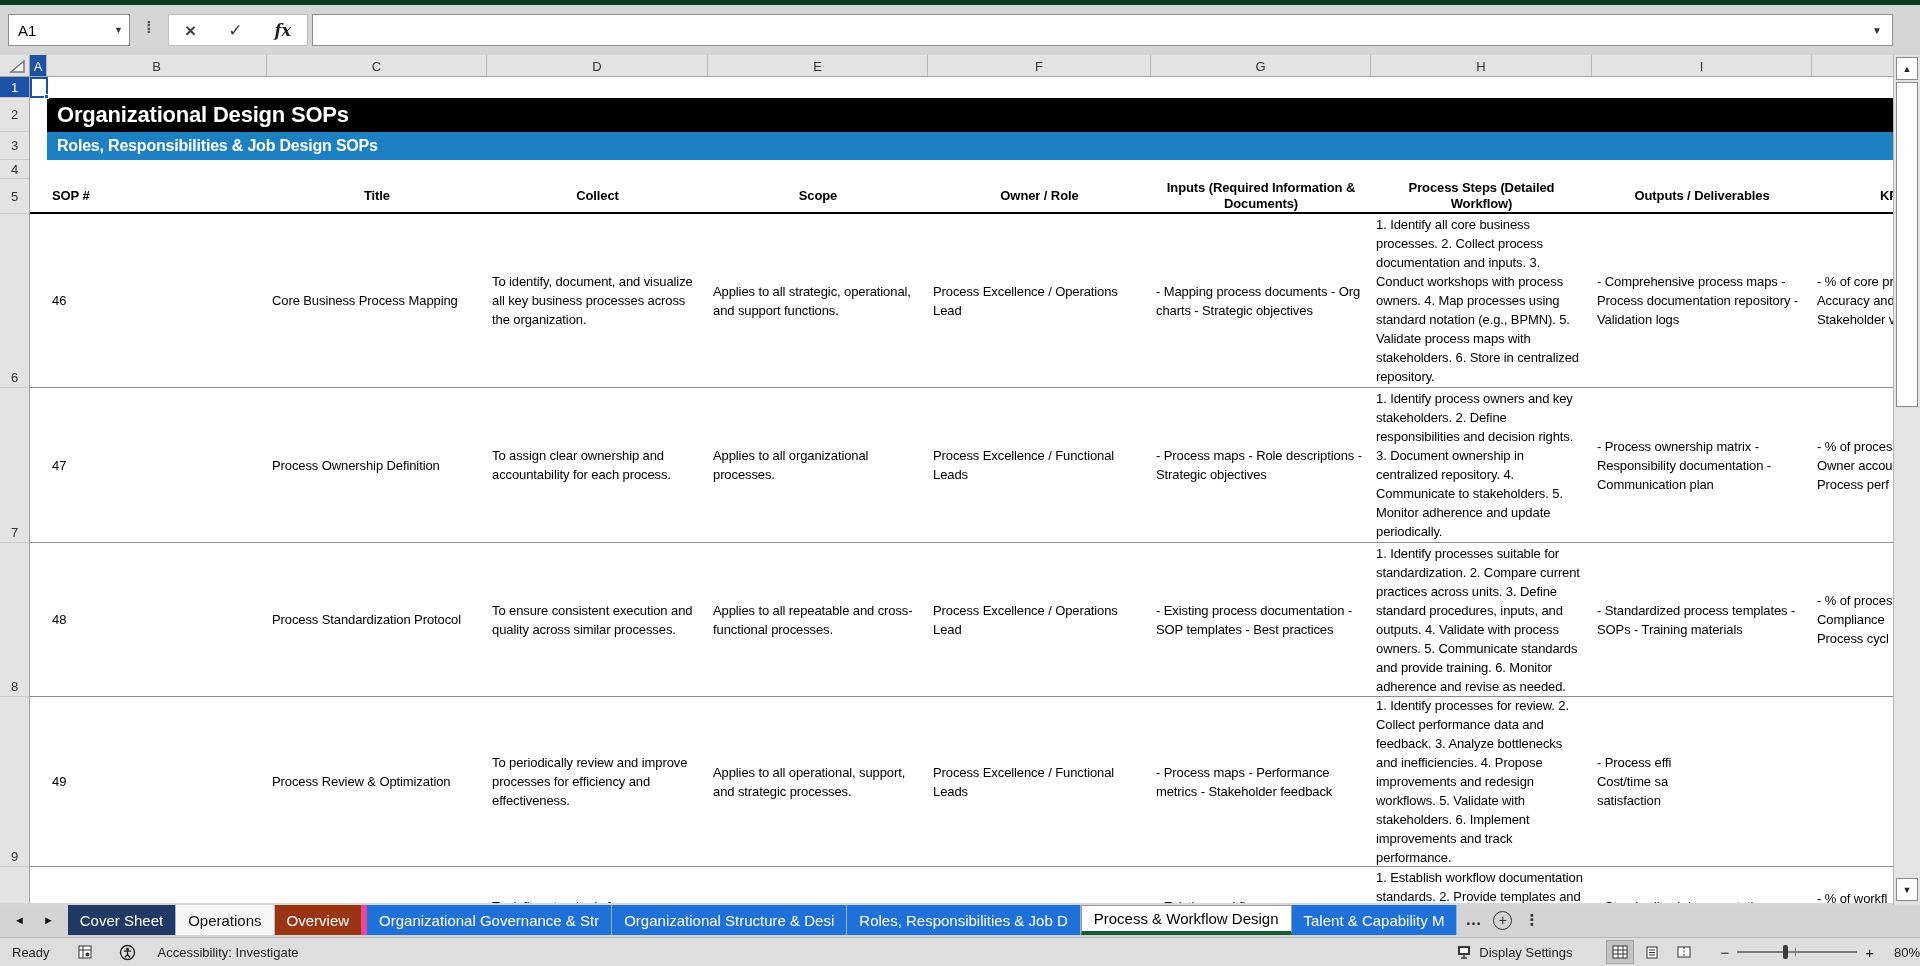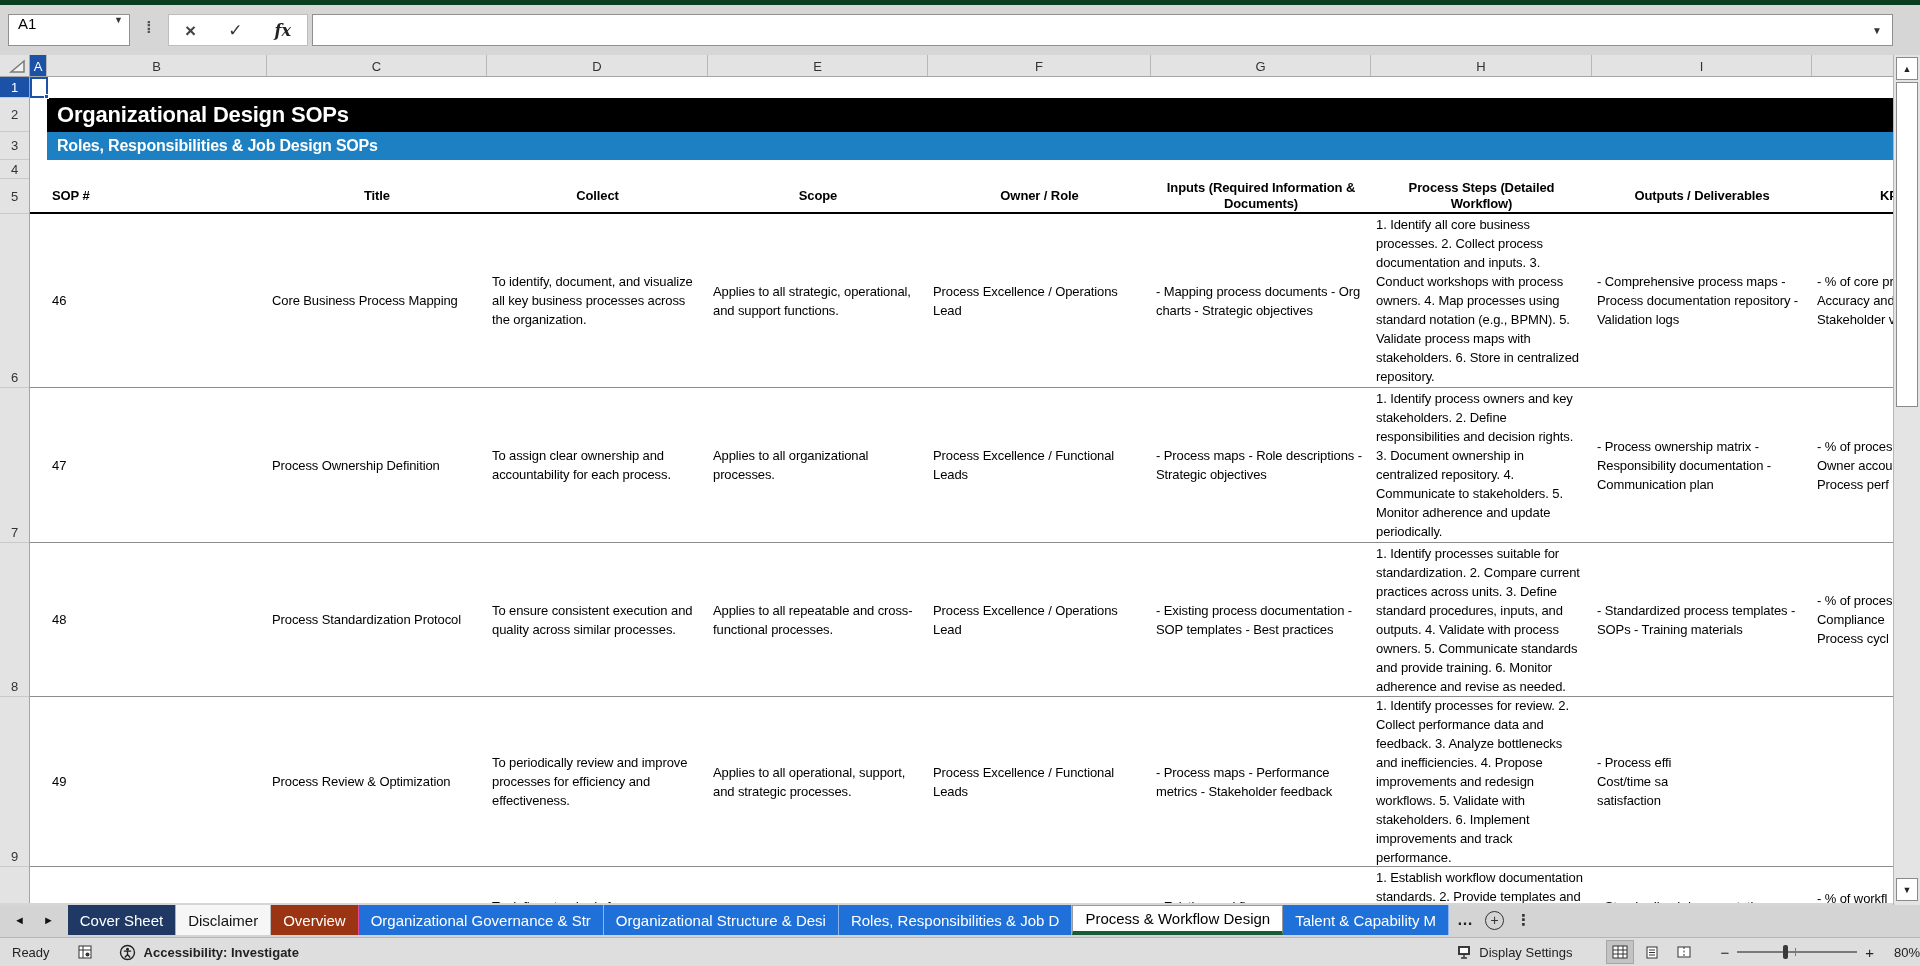--- a/index.html
+++ b/index.html
@@ -10,21 +10,21 @@
   *{box-sizing:border-box;margin:0;padding:0}
   html,body{width:1920px;height:966px;overflow:hidden}
   body{font-family:"Liberation Sans","DejaVu Sans",sans-serif;background:var(--chrome);position:relative;color:#000}
   .screen{position:absolute;inset:0;width:1920px;height:966px;background:var(--chrome)}
 
   
   .greenstrip{position:absolute;left:0;top:0;width:1920px;height:5px;background:var(--green)}
 
   
   .formularow{position:absolute;left:0;top:5px;width:1920px;height:50px;display:flex;align-items:center}
-  .namebox{position:absolute;left:8px;top:9px;width:122px;height:32px;background:#fff;border:1px solid #909090;display:flex;align-items:flex-start;font-size:15px;padding-left:9px}
+  .namebox{position:absolute;left:8px;top:9px;width:122px;height:32px;background:#fff;border:1px solid #909090;display:flex;align-items:center;font-size:15px;padding-left:9px}
   .namebox .chev{margin-left:auto;margin-right:6px;font-size:9px;color:#333}
   .kebab{position:absolute;left:146px;top:13px;color:#555;font-size:17px;font-weight:bold;letter-spacing:0}
   .fxgroup{position:absolute;left:168px;top:9px;width:140px;height:32px;background:#fff;border:1px solid #bdbdbd;display:flex;align-items:center;justify-content:space-around}
   .fxgroup .x{font-size:19px;color:#444;font-weight:bold;line-height:1}
   .fxgroup .ok{font-size:17px;color:#333;font-weight:bold}
   .fxgroup .fx{font-family:"DejaVu Serif",serif;font-style:italic;font-weight:bold;font-size:16px;color:#222}
   .fbar{position:absolute;left:312px;top:9px;width:1581px;height:32px;background:#fff;border:1px solid #909090;display:flex;align-items:center}
   .fbar .chev{margin-left:auto;margin-right:10px;font-size:10px;color:#333}
 
   
@@ -70,34 +70,34 @@
   .vscroll .down{top:823px}
   .vscroll .thumb{position:absolute;left:2px;top:27px;width:22px;height:325px;background:#fff;border:1px solid #8a8a8a}
 
   
   .tabbar{position:absolute;left:0;top:905px;width:1920px;height:32px;background:#D4D4D4;display:flex;align-items:flex-start}
   .tabnav{display:flex;align-items:center;height:30px;padding:0 14px;gap:18px;font-size:11px;color:#111}
   .tabs{display:flex;height:36px}
   .tab{height:30px;display:flex;align-items:center;padding:0 12px;font-size:15px;white-space:nowrap;overflow:hidden}
   .tab.blue{background:var(--tabblue);color:#fff;border-right:1px solid #8FB4EE}
   .tab.navy{background:var(--tabnavy);color:#fff;border-right:1px solid #8FB4EE}
-  .tab.red{background:var(--tabred);color:#fff;border-right:1px solid #ec4899}
+  .tab.red{background:var(--tabred);color:#fff;border-right:6px solid #ec4899}
   .tab.plain{background:#F6F6F6;color:#111;border-right:1px solid #bbb}
   .tab.active{background:#fff;color:#000000;font-weight:normal;border:1px solid #9a9a9a;border-bottom:4px solid var(--activegreen)}
   .tab.clip{max-width:172px}
   .tabextras{display:flex;align-items:center;height:30px;gap:12px;padding-left:8px;color:#222}
   .ellipsis{font-size:16px;font-weight:bold}
   .addsheet{width:19px;height:19px;border:1.5px solid #333;border-radius:50%;display:flex;align-items:center;justify-content:center;font-size:14px;line-height:1;color:#333}
   .moretabs{font-size:15px;font-weight:bold;color:#333}
 
   
   .statusbar{position:absolute;left:0;top:937px;width:1920px;height:29px;background:#DEDEDE;border-top:1px solid #b5b5b5;display:flex;align-items:center;font-size:13px;color:#222}
   .statusbar .ready{margin-left:12px}
   .sicon{margin-left:28px;display:flex;align-items:center}
-  .acc{margin-left:26px;display:flex;align-items:center;gap:8px;font-weight:bold}
+  .acc{margin-left:26px;display:flex;align-items:center;gap:22px;font-weight:normal}
   .sright{margin-left:auto;display:flex;align-items:center}
   .dset{display:flex;align-items:center;gap:6px;margin-right:34px}
   .views{display:flex;align-items:center;gap:4px;margin-right:22px}
   .viewbtn{width:28px;height:24px;display:flex;align-items:center;justify-content:center}
   .viewbtn.activeview{background:#C3C3C3;border:1px solid #a5a5a5}
   .zoomctl{display:flex;align-items:center;gap:8px;margin-right:14px}
   .zoomctl .minus,.zoomctl .plus{font-size:15px;color:#222}
   .ztrack{position:relative;width:120px;height:14px}
   .ztrack .line{position:absolute;left:0;right:0;top:6px;height:2px;background:#7a7a7a}
   .ztrack .tick{position:absolute;left:58px;top:3px;width:1px;height:8px;background:#7a7a7a}
@@ -263,21 +263,21 @@
     </div>
   </div>
 
   <div class="tabbar">
     <div class="tabnav">
       <span>◄</span>
       <span>►</span>
     </div>
     <div class="tabs">
       <div class="tab navy">Cover Sheet</div>
-      <div class="tab plain">Disclaimer</div>
+      <div class="tab plain">Operations</div>
       <div class="tab red">Overview</div>
       <div class="tab blue">Organizational Governance &amp; Str</div>
       <div class="tab blue">Organizational Structure &amp; Desi</div>
       <div class="tab blue">Roles, Responsibilities &amp; Job D</div>
       <div class="tab active">Process &amp; Workflow Design</div>
       <div class="tab blue clip">Talent &amp; Capability M</div>
     </div>
     <div class="tabextras">
       <span class="ellipsis">…</span>
       <span class="addsheet">+</span>

